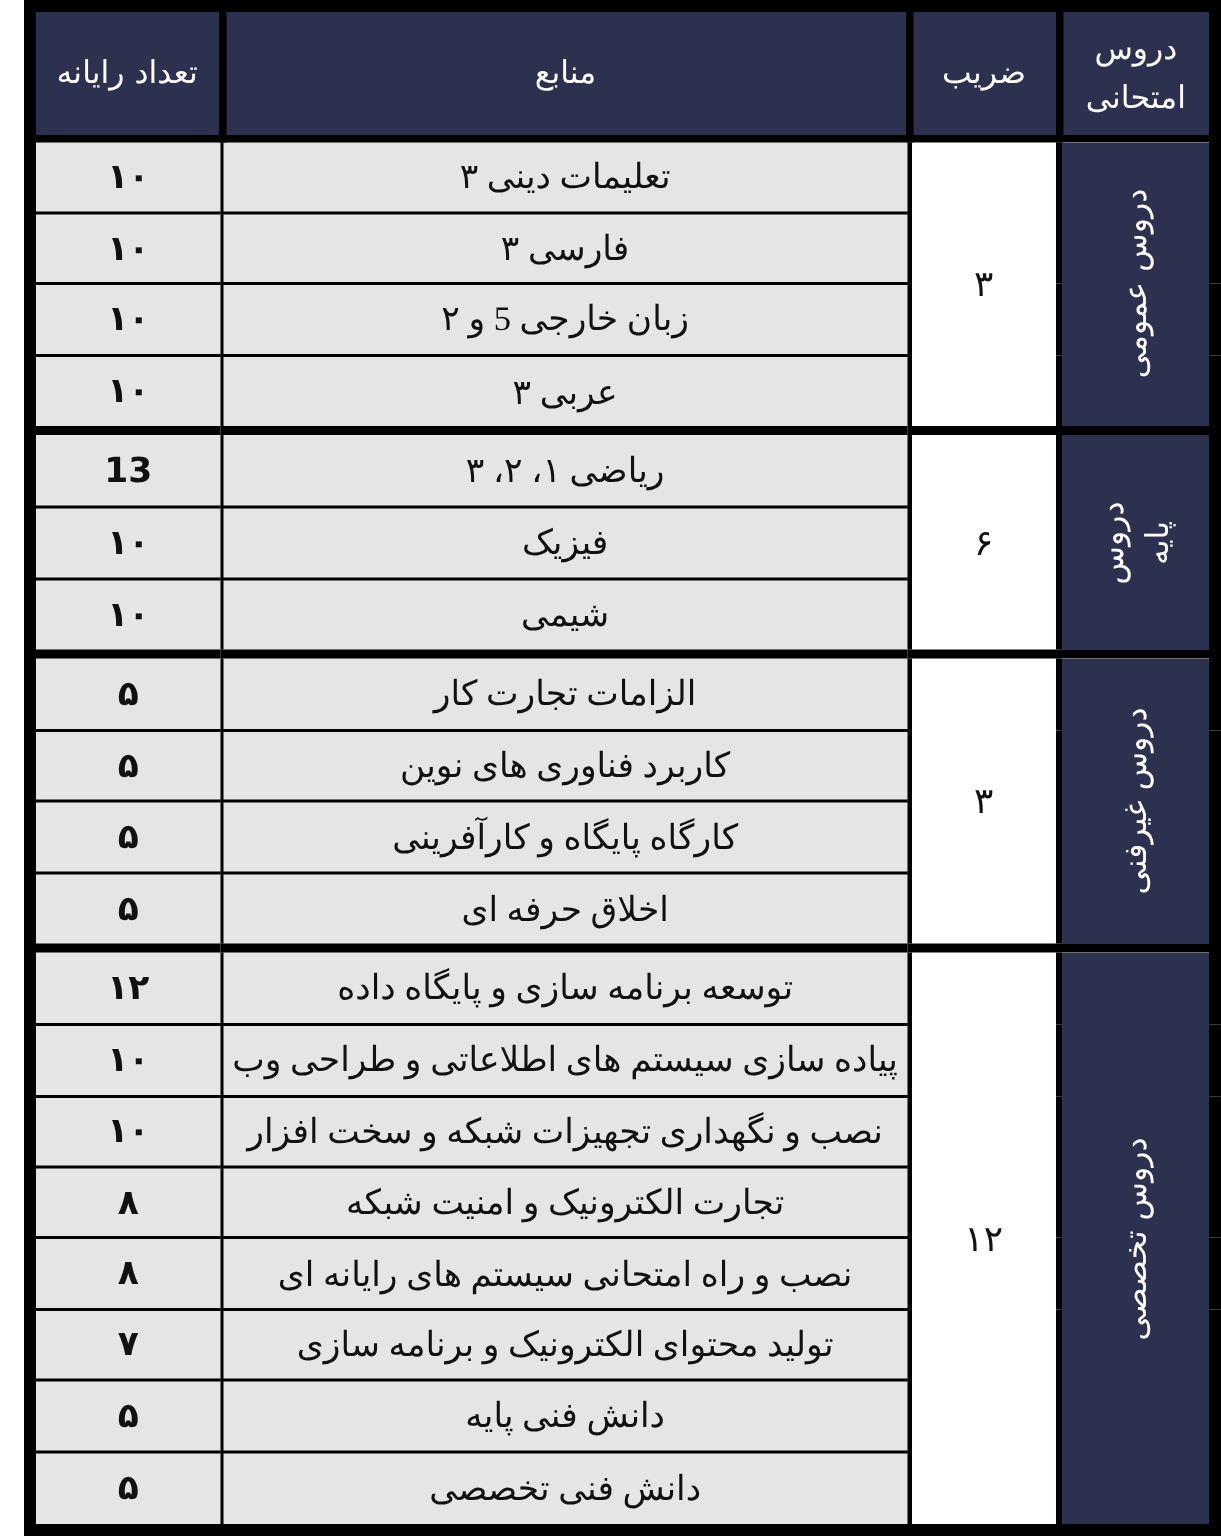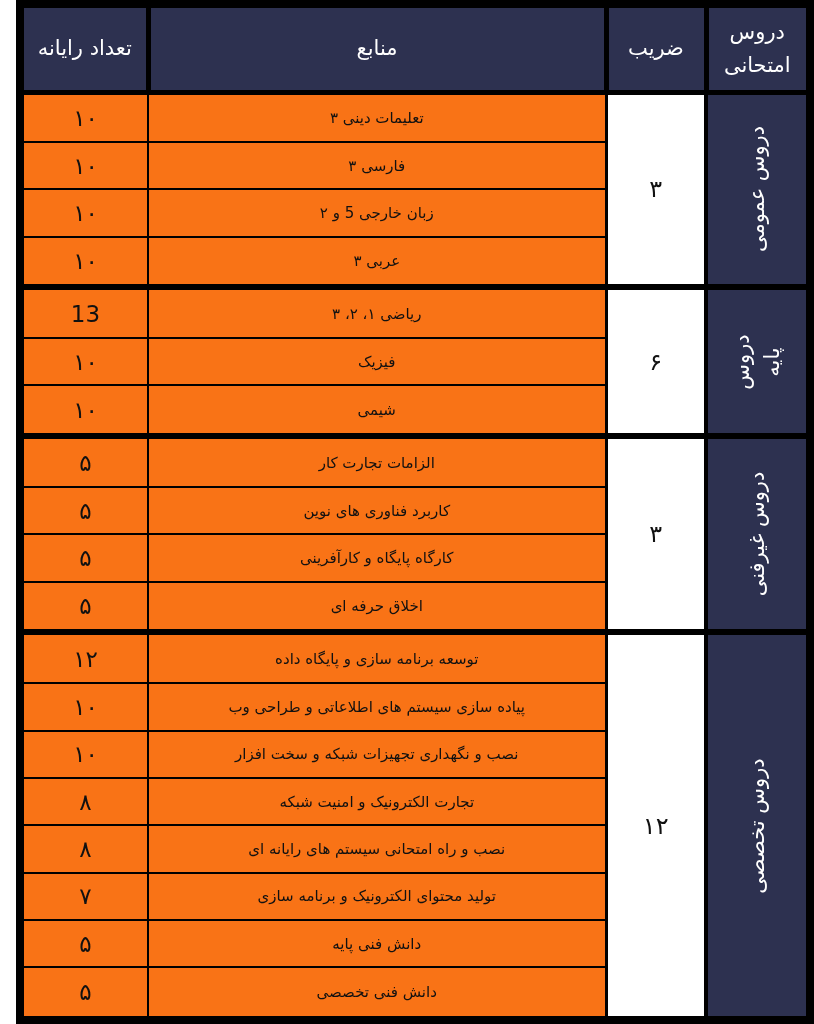--- a/index.html
+++ b/index.html
@@ -8,21 +8,21 @@
     width: 814px; height: 1024px; overflow: hidden;
     background: #ffffff;
     font-family: "DejaVu Sans", sans-serif;
   }
   table.blueprint {
     width: 656px; height: 1024px;
     border-collapse: collapse;
     table-layout: fixed;
     direction: rtl;
     border: 8px solid var(--border, #000);
-    background: #f97316;
+    background: #e5e5e5;
   }
   col.c-group  { width: 104px; }
   col.c-coeff  { width: 100px; }
   col.c-source { width: 458px; }
   col.c-count  { width: 128px; }
 
   th, td {
     border: 2px solid var(--border, #000);
     text-align: center;
     vertical-align: middle;
@@ -56,22 +56,22 @@
     font-size: 21px;
     line-height: 1.45;
     letter-spacing: 0.3px;
   }
   td.coeff-cell {
     background: #fff;
     font-size: 24px;
     border-left-width: 3px;
     border-right-width: 3px;
   }
-  td.source-cell { font-size: 15px; }
-  td.count-cell  { font-size: 23px; }
+  td.source-cell { font-size: 23px; font-family: Liberation Serif, serif; }
+  td.count-cell  { font-size: 23px; font-weight: bold; }
   td.gs { border-top: 6px solid var(--border, #000); }
 </style>
 </head>
 <body>
 
 <table class="blueprint">
   <colgroup>
     <col class="c-group">
     <col class="c-coeff">
     <col class="c-source">

